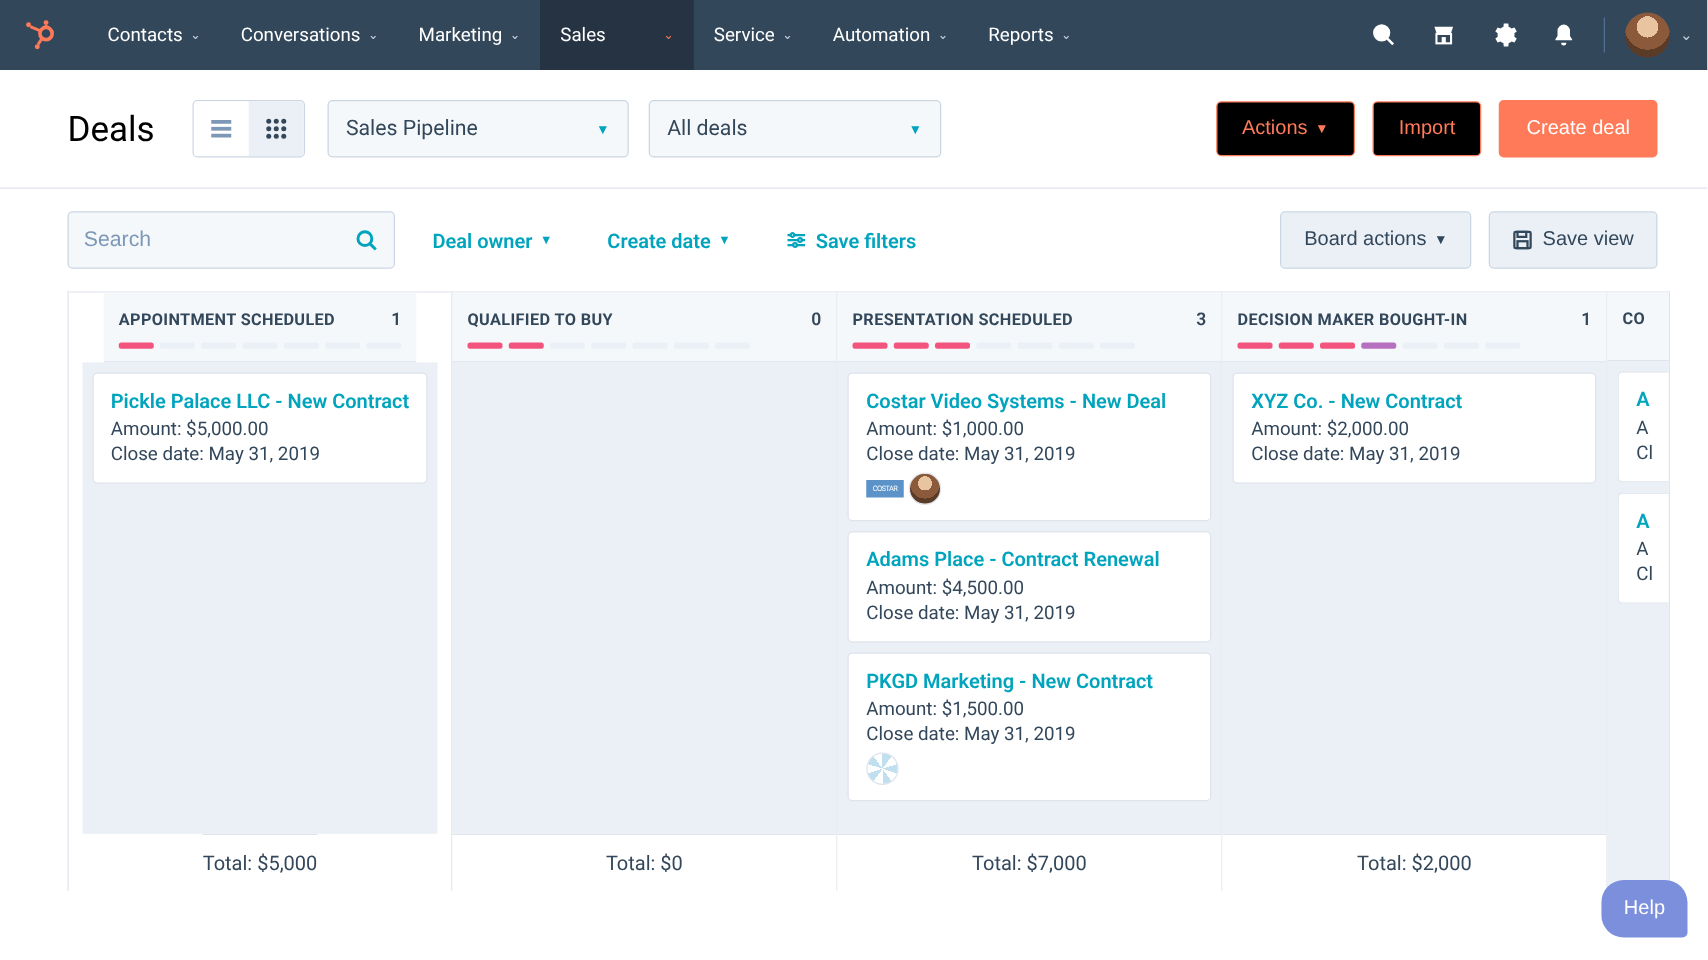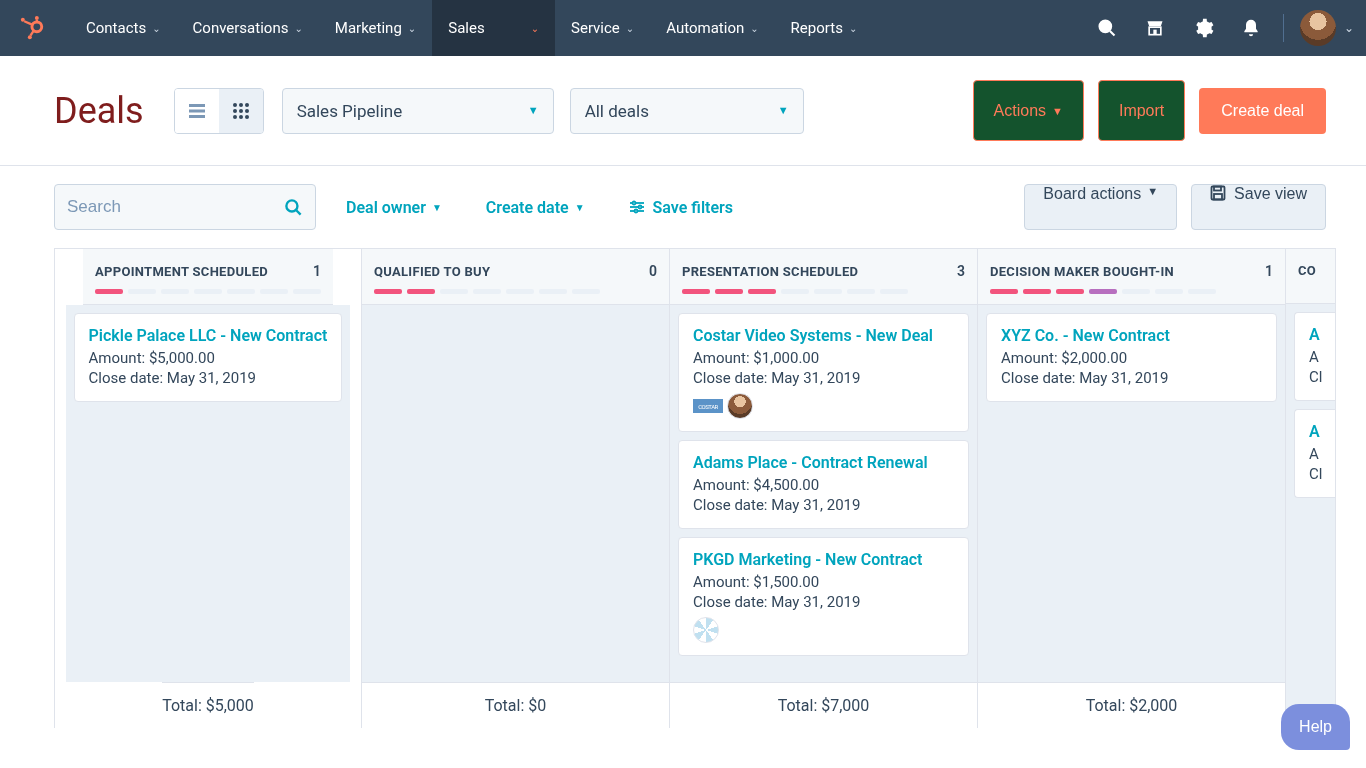--- a/index.html
+++ b/index.html
@@ -15,43 +15,43 @@
 .navbar .navitem.active .caret { color: #ff7a59; }
 .navbar .spacer { flex: 1; }
 .navbar .icon-btn { width: 48px; height: 56px; display: flex; align-items: center; justify-content: center; cursor: pointer; }
 .navbar .icon-btn svg, .navbar .icon-btn .glyph { color: #fff; fill: #fff; }
 .navbar .divider { width: 1px; height: 28px; background: #516f90; margin: 0 8px; }
 .navbar .avatar { width: 36px; height: 36px; border-radius: 50%; background: radial-gradient(circle at 50% 32%, #e8c4a0 0 28%, #8b5a3a 28% 60%, #5a3b27 60%); margin-left: 8px; cursor: pointer; }
 .navbar .avatar-caret { color: #cbd6e2; font-size: 12px; margin-left: 8px; cursor: pointer; }
 
 
 .page-header { display: flex; align-items: center; padding: 24px 40px 24px 54px; border-bottom: 1px solid #dfe3eb; }
-.page-title { font-size: 36px; font-weight: 400; color: #7f1d1d; margin-right: 30px; }
+.page-title { font-size: 28px; font-weight: 400; color: #000000; margin-right: 30px; }
 .view-toggle { display: flex; border: 1px solid #cbd6e2; border-radius: 4px; overflow: hidden; margin-right: 18px; }
 .view-toggle .vt { width: 44px; height: 44px; display: flex; align-items: center; justify-content: center; cursor: pointer; background: #fff; }
 .view-toggle .vt.active { background: #eaf0f6; }
 .dropdown-btn { height: 46px; border: 1px solid #cbd6e2; background: #f5f8fa; border-radius: 4px; display: flex; align-items: center; padding: 0 14px; cursor: pointer; font-size: 17px; color: #33475b; margin-right: 16px; }
-.dropdown-btn.wide1 { width: 272px; justify-content: space-between; }
+.dropdown-btn.wide1 { width: 241px; justify-content: space-between; }
 .dropdown-btn.wide2 { width: 234px; justify-content: space-between; }
 .dropdown-btn .tri { color: #00a4bd; font-size: 11px; }
 .header-spacer { flex: 1; }
-.btn-outline { height: 61px; border: 1px solid #ff7a59; color: #ff7a59; background: #14532d; border-radius: 4px; padding: 0 20px; font-size: 16px; display: flex; align-items: center; cursor: pointer; margin-left: 14px; }
+.btn-outline { height: 44px; border: 1px solid #ff7a59; color: #ff7a59; background: #000000; border-radius: 4px; padding: 0 20px; font-size: 16px; display: flex; align-items: center; cursor: pointer; margin-left: 14px; }
 .btn-outline .tri { margin-left: 6px; font-size: 11px; }
 .btn-primary { height: 46px; border: none; color: #fff; background: #ff7a59; border-radius: 4px; padding: 16px 22px; font-size: 16px; font-weight: 500; display: flex; align-items: center; cursor: pointer; margin-left: 14px; }
 
 
 .filter-bar { display: flex; align-items: center; padding: 18px 40px 18px 54px; }
 .search-box { width: 262px; height: 46px; border: 1px solid #cbd6e2; background: #f5f8fa; border-radius: 4px; display: flex; align-items: center; padding: 0 12px; justify-content: space-between; margin-right: 30px; }
 .search-box input { border: none; background: transparent; outline: none; font-size: 17px; color: #33475b; width: 200px; }
 .search-box input::placeholder { color: #7c98b6; }
 .link-filter { color: #00a4bd; font-size: 16px; font-weight: 600; cursor: pointer; display: flex; align-items: center; margin-right: 44px; }
 .link-filter .tri { margin-left: 6px; font-size: 10px; }
 .link-filter .sliders { margin-right: 8px; }
 .filter-spacer { flex: 1; }
-.btn-light { height: 46px; border: 1px solid #cbd6e2; background: #eaf0f6; border-radius: 4px; padding: 0 18px; font-size: 16px; color: #33475b; display: flex; align-items: flex-start; cursor: pointer; margin-left: 14px; }
+.btn-light { height: 46px; border: 1px solid #cbd6e2; background: #eaf0f6; border-radius: 4px; padding: 0 18px; font-size: 16px; color: #33475b; display: flex; align-items: center; cursor: pointer; margin-left: 14px; }
 .btn-light .tri { margin-left: 6px; font-size: 11px; color: #33475b; }
 .btn-light .save-icon { margin-right: 8px; }
 
 
 .board { display: flex; padding: 0 0 0 54px; overflow: hidden; height: 480px;}
 .column { width: 308px; border-right: 1px solid #dfe3eb; border-top: 1px solid #dfe3eb; display: flex; flex-direction: column; }
 .column:first-child { border-left: 1px solid #dfe3eb; align-items: center; }
 .col-header { background: #f5f8fa; padding: 14px 12px 10px 12px; border-bottom: 1px solid #dfe3eb; }
 .col-header-row { display: flex; justify-content: space-between; align-items: baseline; }
 .col-title { font-size: 13px; font-weight: 700; color: #33475b; letter-spacing: 0.3px; text-transform: uppercase; }

